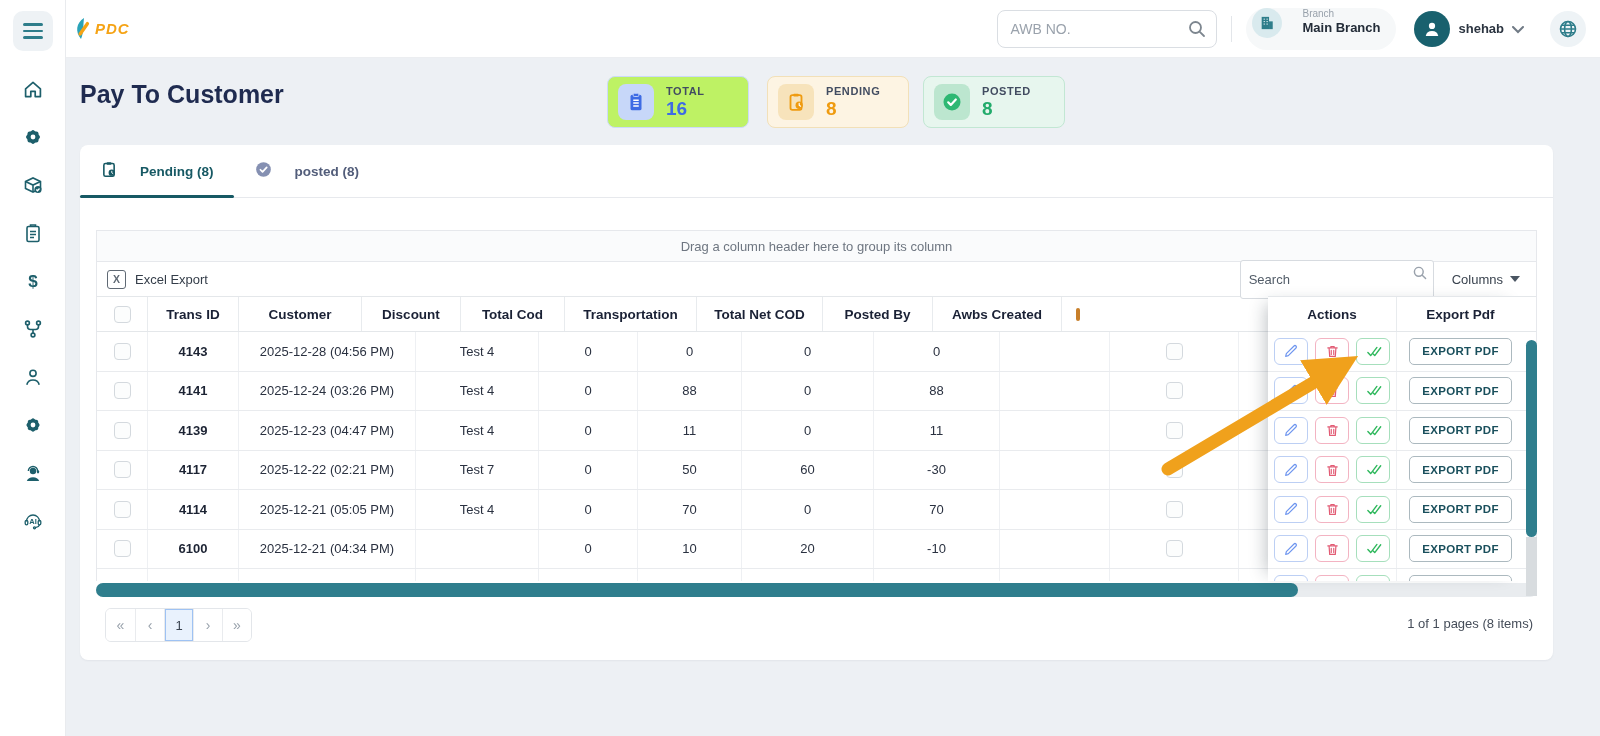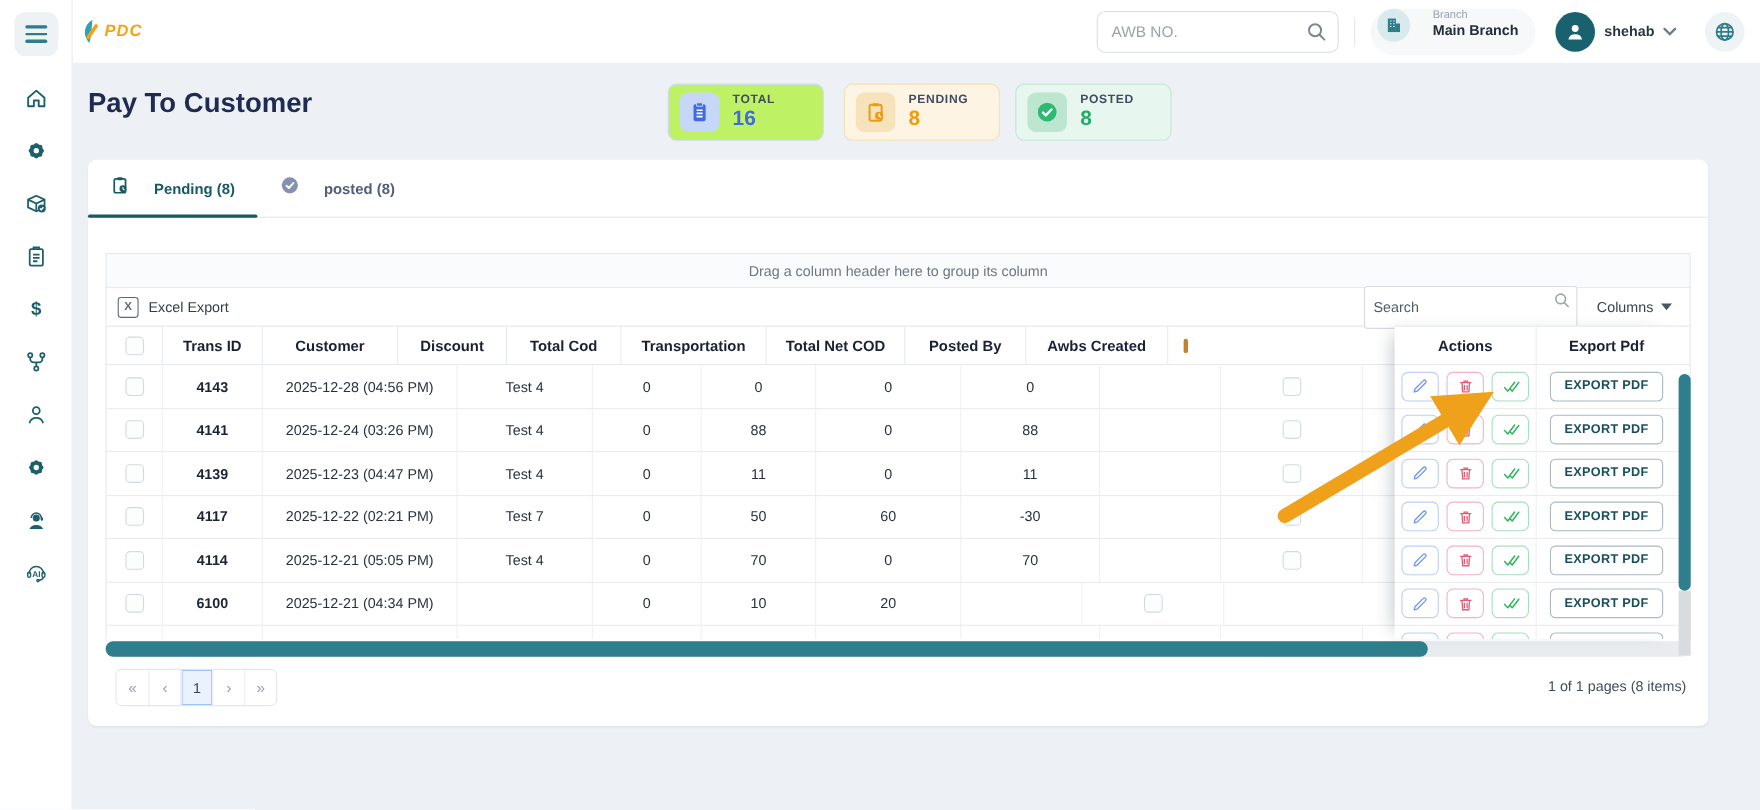--- a/index.html
+++ b/index.html
@@ -486,20 +486,21 @@
             <div class="trow">
               <div class="cell c-sel">
                 <span class="cb"></span>
               </div>
               <div class="cell c-trans bold">6100</div>
               <div class="cell c-date">2025-12-21 (04:34 PM)</div>
               <div class="cell c-cust"></div>
               <div class="cell c-disc">0</div>
               <div class="cell c-cod">10</div>
               <div class="cell c-tr">20</div>
+              <div class="cell c-net">-10</div>
               <div class="cell c-post"></div>
               <div class="cell c-awbs">
                 <span class="cb"></span>
               </div>
               <div class="cell c-stub"></div>
             </div>
           </div>
         <div class="trow" style="height:40px;">
           <div class="cell c-sel"></div>
             <div class="cell c-trans"></div>

